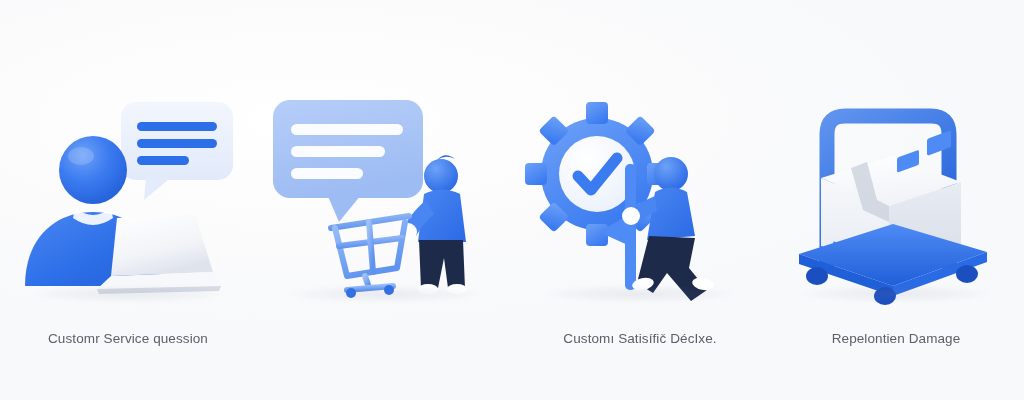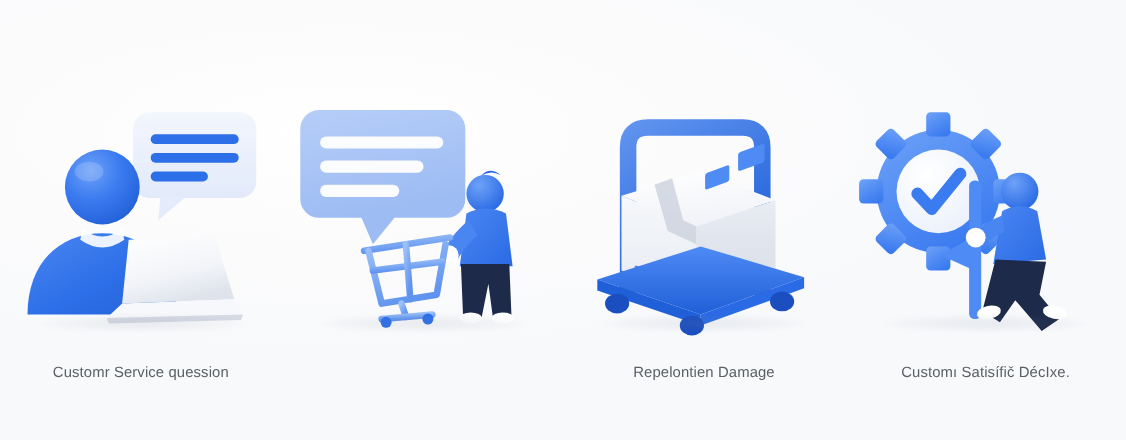--- a/index.html
+++ b/index.html
@@ -168,79 +168,20 @@
             <path d="M100 126 L104 176"></path>
             <path d="M96 180 L100 192"></path>
             <path d="M78 194 L124 190"></path>
           </g>
           <g>
             <circle cx="82" cy="197" r="5" fill="#2d6fe8"></circle>
             <circle cx="120" cy="194" r="5" fill="#2d6fe8"></circle>
           </g>
         </svg>
       </div>
-    </div>
-
-    <div class="cell">
-      <div class="art">
-        <div class="ground"></div>
-        <svg width="230" height="200" viewBox="0 0 230 200">
-          <defs>
-            <linearGradient id="c4bar" x1="0" y1="0" x2="0.5" y2="1">
-              <stop offset="0%" stop-color="#5f93ef"></stop>
-              <stop offset="100%" stop-color="#1f5fd8"></stop>
-            </linearGradient>
-            <linearGradient id="c4top" x1="0" y1="0" x2="0.3" y2="1">
-              <stop offset="0%" stop-color="#ffffff"></stop>
-              <stop offset="100%" stop-color="#f1f3f8"></stop>
-            </linearGradient>
-            <linearGradient id="c4left" x1="0" y1="0" x2="0" y2="1">
-              <stop offset="0%" stop-color="#f6f8fb"></stop>
-              <stop offset="100%" stop-color="#e6eaf1"></stop>
-            </linearGradient>
-            <linearGradient id="c4right" x1="0" y1="0" x2="0" y2="1">
-              <stop offset="0%" stop-color="#e8ecf3"></stop>
-              <stop offset="100%" stop-color="#d6dce6"></stop>
-            </linearGradient>
-            <linearGradient id="c4base" x1="0" y1="0" x2="0" y2="1">
-              <stop offset="0%" stop-color="#4f8bf5"></stop>
-              <stop offset="100%" stop-color="#1f5fd8"></stop>
-            </linearGradient>
-          </defs>
-
-          <g>
-            <path d="M46 168 L46 38 Q46 20 64 20 L150 20 Q168 20 168 38 L168 170" fill="none" stroke="url(#c4bar)" stroke-width="15" stroke-linecap="round"></path>
-          </g>
-
-          <g>
-            <path d="M40 82 L112 60 L180 86 L108 110 Z" fill="url(#c4top)"></path>
-            <path d="M40 82 L108 110 L108 176 L40 150 Z" fill="url(#c4left)"></path>
-            <path d="M180 86 L108 110 L108 176 L180 152 Z" fill="url(#c4right)"></path>
-            <path d="M70 72 L86 66 L96 104 L108 110 L108 126 L82 114 Z" fill="#c8cfdb" opacity=".75"></path>
-            <g fill="#4f8bf5">
-              <rect x="52" y="126" width="24" height="18" rx="2" transform="skewY(20)"></rect>
-              <rect x="116" y="104" width="22" height="15" rx="2" transform="skewY(-20)"></rect>
-              <rect x="146" y="96" width="24" height="17" rx="2" transform="skewY(-20)"></rect>
-            </g>
-          </g>
-
-          <g>
-            <path d="M18 158 L112 128 L206 156 L112 190 Z" fill="url(#c4base)"></path>
-            <path d="M18 158 L112 190 L112 200 L18 168 Z" fill="#1f5fd8"></path>
-            <path d="M206 156 L112 190 L112 200 L206 166 Z" fill="#2a6ae4"></path>
-          </g>
-
-          <g fill="#1b4fc0">
-            <ellipse cx="36" cy="180" rx="11" ry="9"></ellipse>
-            <ellipse cx="104" cy="200" rx="11" ry="9"></ellipse>
-            <ellipse cx="186" cy="178" rx="11" ry="9"></ellipse>
-          </g>
-        </svg>
-      </div>
-      <div class="caption">Repelontien Damage</div>
     </div>
 
     <div class="cell">
       <div class="art">
         <div class="ground"></div>
         <svg width="230" height="200" viewBox="0 0 230 200">
           <defs>
             <linearGradient id="c3gear" x1="0" y1="0" x2="0.6" y2="1">
               <stop offset="0%" stop-color="#6ea2f8"></stop>
               <stop offset="100%" stop-color="#3b7bf0"></stop>
@@ -289,14 +230,73 @@
             <circle cx="106" cy="120" r="9" fill="#ffffff"></circle>
             <path d="M124 140 l46 2 l-6 30 l18 22 l-16 11 l-24 -28 l-14 20 l-16 -10 Z" fill="#1d2a4a"></path>
             <ellipse cx="118" cy="188" rx="11" ry="6" fill="#ffffff" transform="rotate(-12 118 188)"></ellipse>
             <ellipse cx="178" cy="188" rx="11" ry="6" fill="#ffffff" transform="rotate(12 178 188)"></ellipse>
           </g>
         </svg>
       </div>
       <div class="caption">Customı Satisífič DécIxe.</div>
     </div>
 
+    <div class="cell">
+      <div class="art">
+        <div class="ground"></div>
+        <svg width="230" height="200" viewBox="0 0 230 200">
+          <defs>
+            <linearGradient id="c4bar" x1="0" y1="0" x2="0.5" y2="1">
+              <stop offset="0%" stop-color="#5f93ef"></stop>
+              <stop offset="100%" stop-color="#1f5fd8"></stop>
+            </linearGradient>
+            <linearGradient id="c4top" x1="0" y1="0" x2="0.3" y2="1">
+              <stop offset="0%" stop-color="#ffffff"></stop>
+              <stop offset="100%" stop-color="#f1f3f8"></stop>
+            </linearGradient>
+            <linearGradient id="c4left" x1="0" y1="0" x2="0" y2="1">
+              <stop offset="0%" stop-color="#f6f8fb"></stop>
+              <stop offset="100%" stop-color="#e6eaf1"></stop>
+            </linearGradient>
+            <linearGradient id="c4right" x1="0" y1="0" x2="0" y2="1">
+              <stop offset="0%" stop-color="#e8ecf3"></stop>
+              <stop offset="100%" stop-color="#d6dce6"></stop>
+            </linearGradient>
+            <linearGradient id="c4base" x1="0" y1="0" x2="0" y2="1">
+              <stop offset="0%" stop-color="#4f8bf5"></stop>
+              <stop offset="100%" stop-color="#1f5fd8"></stop>
+            </linearGradient>
+          </defs>
+
+          <g>
+            <path d="M46 168 L46 38 Q46 20 64 20 L150 20 Q168 20 168 38 L168 170" fill="none" stroke="url(#c4bar)" stroke-width="15" stroke-linecap="round"></path>
+          </g>
+
+          <g>
+            <path d="M40 82 L112 60 L180 86 L108 110 Z" fill="url(#c4top)"></path>
+            <path d="M40 82 L108 110 L108 176 L40 150 Z" fill="url(#c4left)"></path>
+            <path d="M180 86 L108 110 L108 176 L180 152 Z" fill="url(#c4right)"></path>
+            <path d="M70 72 L86 66 L96 104 L108 110 L108 126 L82 114 Z" fill="#c8cfdb" opacity=".75"></path>
+            <g fill="#4f8bf5">
+              <rect x="52" y="126" width="24" height="18" rx="2" transform="skewY(20)"></rect>
+              <rect x="116" y="104" width="22" height="15" rx="2" transform="skewY(-20)"></rect>
+              <rect x="146" y="96" width="24" height="17" rx="2" transform="skewY(-20)"></rect>
+            </g>
+          </g>
+
+          <g>
+            <path d="M18 158 L112 128 L206 156 L112 190 Z" fill="url(#c4base)"></path>
+            <path d="M18 158 L112 190 L112 200 L18 168 Z" fill="#1f5fd8"></path>
+            <path d="M206 156 L112 190 L112 200 L206 166 Z" fill="#2a6ae4"></path>
+          </g>
+
+          <g fill="#1b4fc0">
+            <ellipse cx="36" cy="180" rx="11" ry="9"></ellipse>
+            <ellipse cx="104" cy="200" rx="11" ry="9"></ellipse>
+            <ellipse cx="186" cy="178" rx="11" ry="9"></ellipse>
+          </g>
+        </svg>
+      </div>
+      <div class="caption">Repelontien Damage</div>
+    </div>
+
   </div>
 </div>
 
 </body></html>

